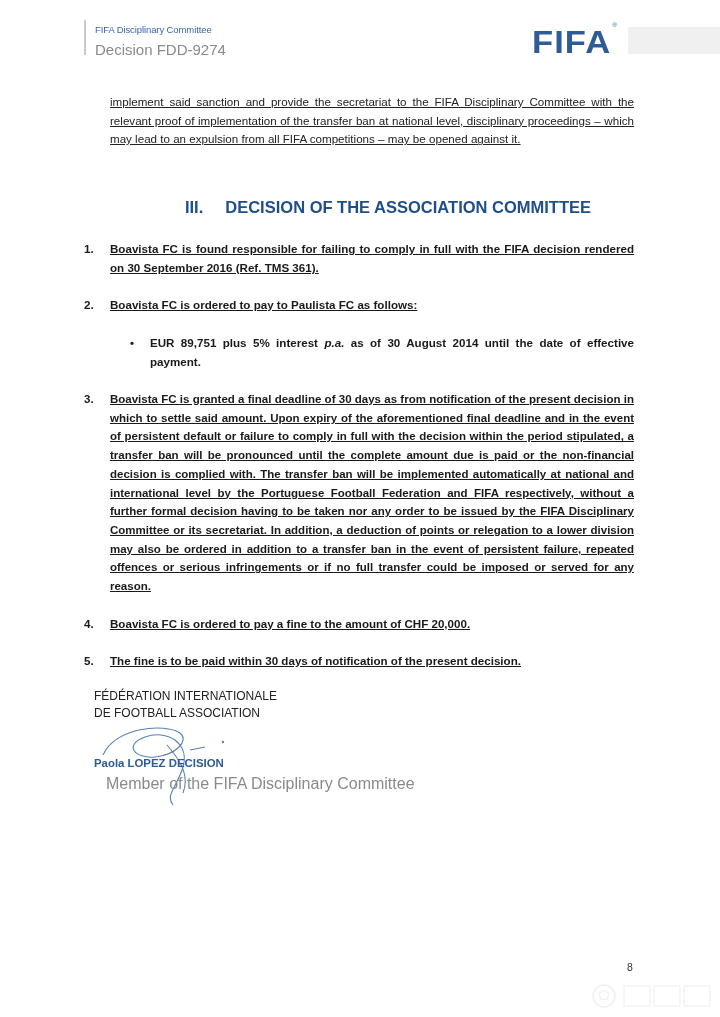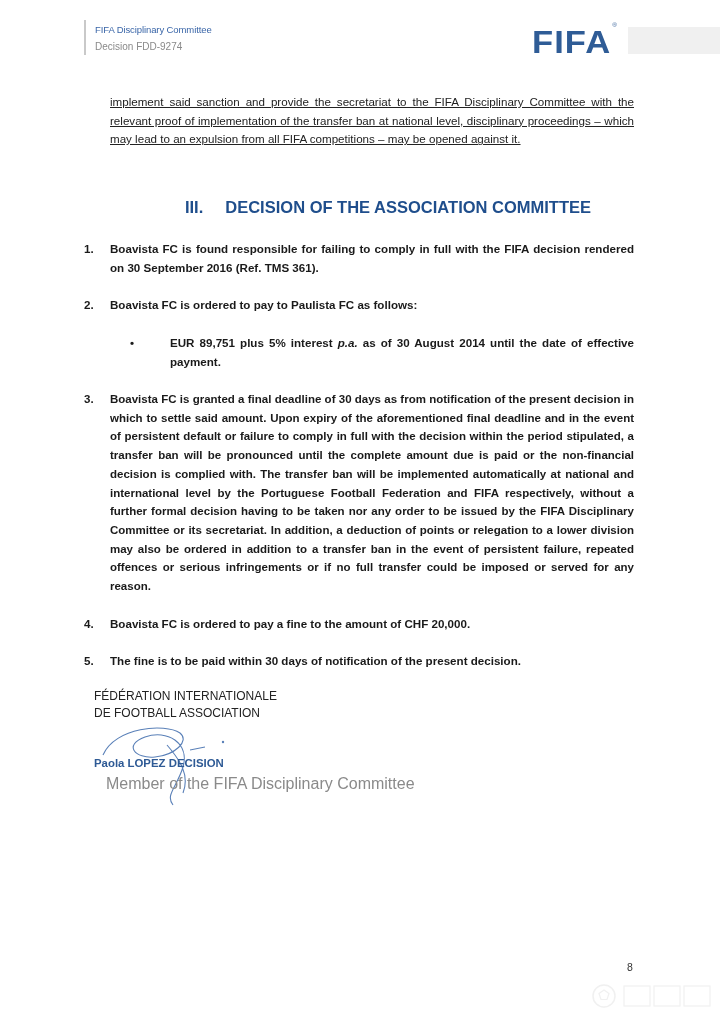--- a/index.html
+++ b/index.html
@@ -1,38 +1,38 @@
 <!DOCTYPE html>
 <html><head>
   <meta charset="utf-8">
   <style>
     html, body { margin: 0; padding: 0; background: #ffffff; }
     body { width: 720px; height: 1017px; position: relative; overflow: hidden;
            font-family: "Liberation Sans", sans-serif; color: #1a1a1a; }
     .hdr-bar { position: absolute; left: 84px; top: 20px; width: 2px; height: 35px; background: #c9c9c9; }
     .hdr-line1 { position: absolute; left: 95px; top: 24px; font-size: 9.5px; color: #3a66a8; letter-spacing: -0.1px; text-align: center; }
-    .hdr-line2 { position: absolute; left: 95px; top: 41px; font-size: 10px; color: #8a8a8a; }
+    .hdr-line2 { position: absolute; left: 95px; top: 41px; font-size: 15px; color: #8a8a8a; }
     .logo { position: absolute; left: 532px; top: 22px; font-size: 32px; font-weight: bold; color: #2f5c96;
             letter-spacing: 1px; line-height: 34px; transform: scaleX(1.08); transform-origin: left; }
     .logo sup { font-size: 6px; position: relative; top: -14px; margin-left: 1px; font-weight: normal; }
     .grey-box { position: absolute; left: 628px; top: 27px; width: 92px; height: 27px; background: #f0f0f0; }
 
     .body-text { position: absolute; left: 110px; width: 524px; font-size: 11.6px; line-height: 18.7px;
                  font-weight: bold; color: #1a1a1a; text-align: justify; }
     .para-intro { top: 93px; font-weight: normal; color: #222; text-decoration: underline; }
     .heading { position: absolute; left: 0; width: 744px; top: 198px; text-align: center; font-size: 16.5px;
                font-weight: bold; color: #1f4e8c; }
     .heading .num { margin-right: 22px; margin-left: 32px; }
     .item { position: absolute; left: 84px; width: 550px; font-size: 11.6px; line-height: 18.7px; font-weight: bold; }
     .item .n { position: absolute; left: 0; top: 0; }
-    .item .t { margin-left: 26px; display: block; text-align: justify; }
+    .item .t { margin-left: 26px; display: block; text-align: justify; text-decoration: underline; }
     .bullet { position: absolute; left: 130px; top: 334px; width: 504px; font-size: 11.6px; line-height: 18.7px;
               font-weight: bold; }
     .bullet .dot { position: absolute; left: 0; top: 0; }
-    .bullet .t { margin-left: 40px; display: block; text-align: justify; }
+    .bullet .t { margin-left: 20px; display: block; text-align: justify; }
     .bullet i { font-style: italic; }
 
     .sig-org { position: absolute; left: 94px; top: 688px; font-size: 12px; line-height: 16.5px; color: #222; }
     .sig-name { position: absolute; left: 94px; top: 757px; font-size: 11.4px; font-weight: bold; color: #2e5a95; }
     .sig-role { position: absolute; left: 106px; top: 775px; font-size: 16px; color: #8a8a8a; }
     .signature { position: absolute; left: 95px; top: 715px; width: 150px; height: 100px; }
     .page-num { position: absolute; left: 627px; top: 961px; font-size: 10.5px; color: #333; }
     .watermark { position: absolute; left: 590px; top: 982px; width: 125px; height: 28px; opacity: 0.12; }
   </style>
 </head>

